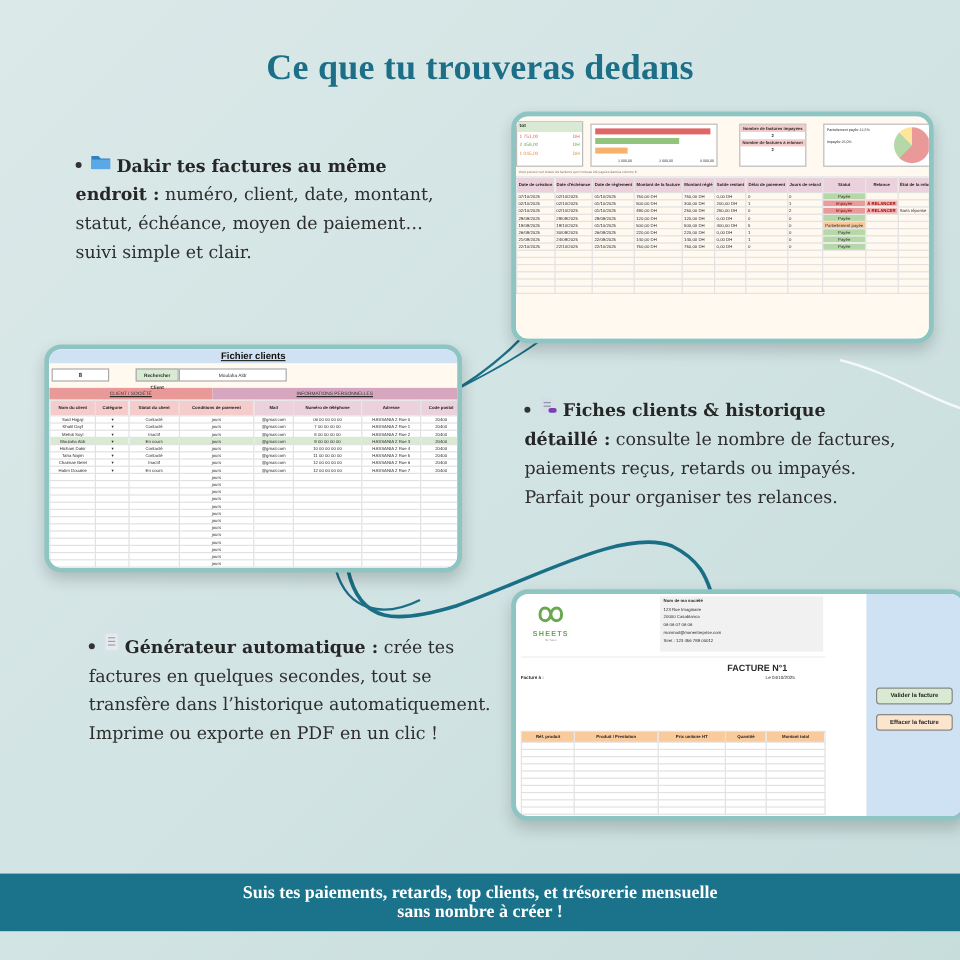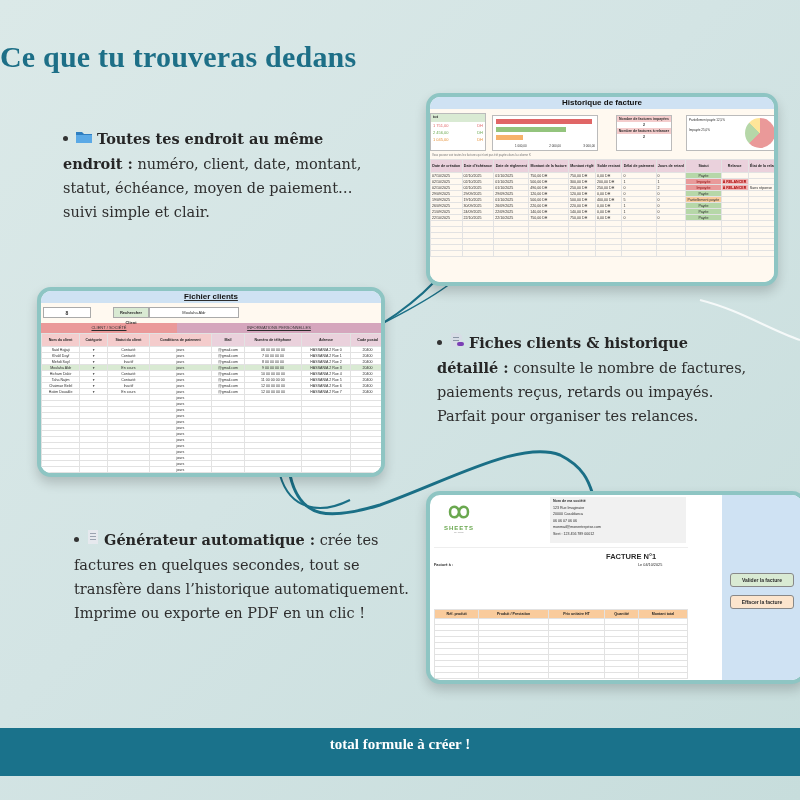--- a/index.html
+++ b/index.html
@@ -5,21 +5,21 @@
   * { box-sizing: border-box; margin: 0; padding: 0; }
   html, body { width: 800px; height: 800px; overflow: hidden; }
   body {
     position: relative;
     background: linear-gradient(135deg, #dbe9e8 0%, #d3e4e4 45%, #c7dddc 100%);
     font-family: "DejaVu Serif", serif;
     color: #2b2b2b;
   }
   .title {
     position: absolute; left: 0; width: 800px; top: 40px;
-    font-family: "Liberation Serif", serif;
+    text-align: center; font-family: "Liberation Serif", serif;
     font-size: 30px; font-weight: bold; color: #1d6f87; letter-spacing: 0.2px;
   }
   .bullet {
     position: absolute; font-family: "DejaVu Serif", serif; font-size: 14.5px; line-height: 24px; color: #2e2e2e;
   }
   .bullet b { font-weight: bold; color: #262626; }
   .dot { display: inline-block; width: 5px; height: 5px; background: #333; border-radius: 50%; vertical-align: middle; margin-right: 8px; position: relative; top: -2px; }
   .emoji { display: inline-block; vertical-align: middle; margin-right: 5px; position: relative; top: -2px; }
 
   .win {
@@ -66,21 +66,21 @@
   <path d="M280 475 C 290 510, 320 515, 350 500" stroke="#1a6f86" stroke-width="2" fill="none"></path>
   <path d="M700 300 C 740 310, 770 330, 800 340" stroke="#ffffff" stroke-width="2" fill="none" opacity="0.8"></path>
 </svg>
 
 <div class="title">Ce que tu trouveras dedans</div>
 
 <div class="bullet" style="left:63px; top:127px; width:320px;">
   <span class="dot"></span><span class="emoji"><svg width="16" height="13">
         <path d="M0 2 h6 l2 2 h8 v9 h-16z" fill="#2f7fc1"></path>
         <path d="M0 5 h16 v8 h-16z" fill="#5aa9e6"></path>
-      </svg></span><b>Toutes tes endroit au même endroit :</b><span> numéro, client, date, montant, statut, échéance, moyen de paiement… suivi simple et clair.</span>
+      </svg></span><b>Dakir tes factures au même endroit :</b><span> numéro, client, date, montant, statut, échéance, moyen de paiement… suivi simple et clair.</span>
 </div>
 
 <div class="bullet" style="left:437px; top:331px; width:310px;">
   <span class="dot"></span><span class="emoji"><svg width="14" height="14">
         <path d="M1 0 h8 l3 3 v11 h-11z" fill="#d7dde6"></path>
         <rect x="3" y="4" width="6" height="1" fill="#8a95a5"></rect>
         <rect x="3" y="7" width="6" height="1" fill="#8a95a5"></rect>
         <rect x="7" y="9" width="7" height="4" rx="2" fill="#7b3fb5"></rect>
       </svg></span><b>Fiches clients &amp; historique détaillé :</b><span> consulte le nombre de factures, paiements reçus, retards ou impayés. Parfait pour organiser tes relances.</span>
 </div>
@@ -88,21 +88,20 @@
 <div class="bullet" style="left:74px; top:528px; width:335px;">
   <span class="dot"></span><span class="emoji"><svg width="12" height="14">
         <rect x="1" y="0" width="10" height="14" fill="#e6e9ee"></rect>
         <rect x="3" y="3" width="6" height="1" fill="#9aa3b0"></rect>
         <rect x="3" y="6" width="6" height="1" fill="#9aa3b0"></rect>
         <rect x="3" y="9" width="6" height="1" fill="#9aa3b0"></rect>
       </svg></span><b>Générateur automatique :</b><span> crée tes factures en quelques secondes, tout se transfère dans l’historique automatiquement. Imprime ou exporte en PDF en un clic !</span>
 </div>
 
 <div class="win hist">
-  <div class="win-title">Historique de facture</div>
   <div class="body">
     <div class="mini-card" style="left:0; top:4px; width:56px; height:38px; font-size:4px;">
       <div style="background:#d9ead3; height:8px; font-weight:bold; padding-left:2px;">tot</div>
       <div style="color:#e06666; padding:1px 2px;"><span>1 751,00</span> <span style="float:right">DH</span></div>
       <div style="color:#6aa84f; padding:1px 2px;"><span>2 456,00</span> <span style="float:right">DH</span></div>
       <div style="color:#e69138; padding:1px 2px;"><span>1 045,00</span> <span style="float:right">DH</span></div>
     </div>
     <div class="mini-card" style="left:62px; top:6px; width:106px; height:36px;">
       <div style="position:absolute; left:3px; top:3px; width:96px; height:5px; background:#e06666;"></div>
       <div style="position:absolute; left:3px; top:11px; width:70px; height:5px; background:#93c47d;"></div>
@@ -683,14 +682,15 @@
         </tr>
       </tbody>
   </table>
   <div class="side">
     <div class="btn" style="left:8px; top:78px; width:64px; height:14px; line-height:13px; background:#d9ead3;">Valider la facture</div>
     <div class="btn" style="left:8px; top:100px; width:64px; height:14px; line-height:13px; background:#fce5cd;">Effacer la facture</div>
   </div>
 </div>
 
 <div class="banner">
-  <div>total formule à créer !</div>
+  <div>Suis tes paiements, retards, top clients, et trésorerie mensuelle</div>
+  <div>sans nombre à créer !</div>
 </div>
 
 </body></html>

